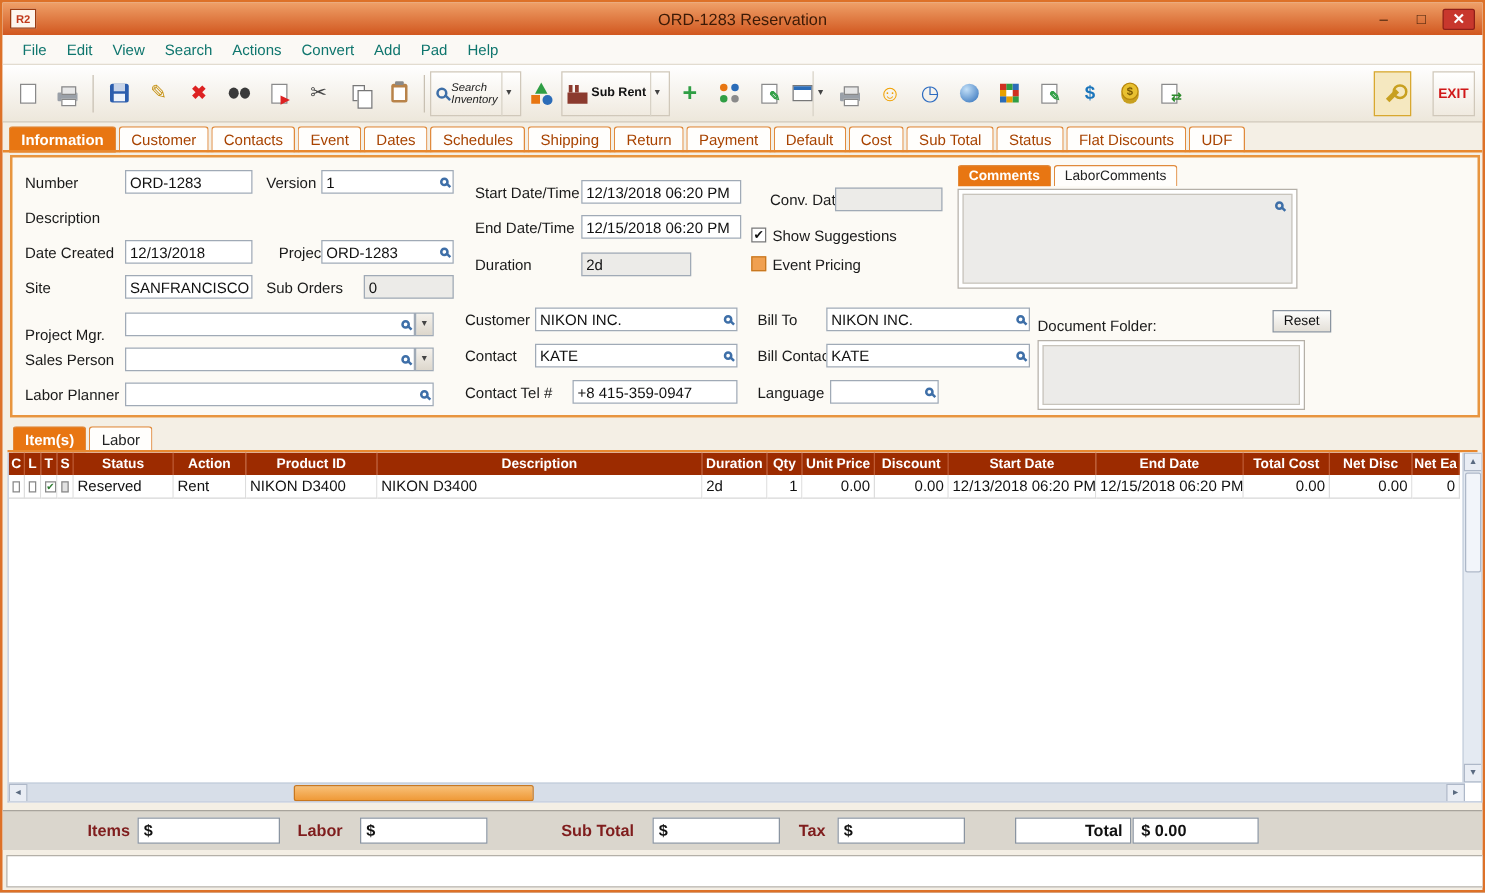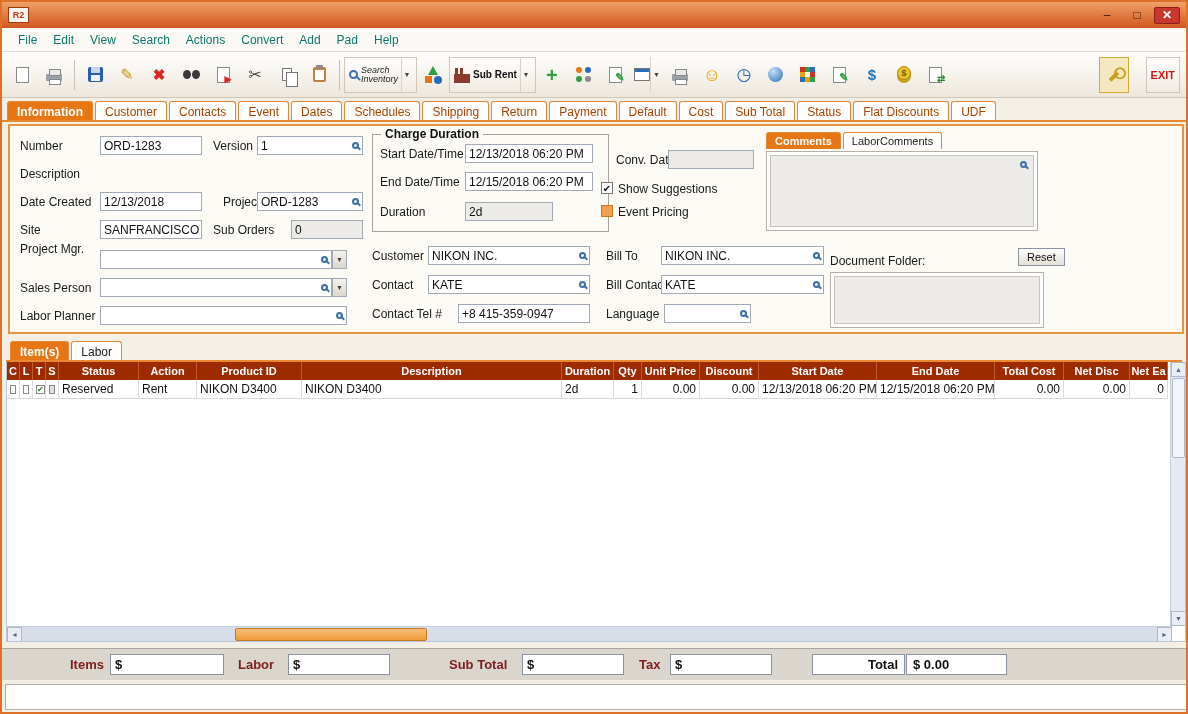--- a/index.html
+++ b/index.html
@@ -110,20 +110,21 @@
   
   .statusbar { position:absolute; left:3px; top:682px; width:1182px; height:26px; background:#fff; border:1px solid #B4B0A8; }
 </style>
 </head>
 <body>
 
 <div class="win">
 
   <div class="titlebar">
     <div class="appicon">R2</div>
+    <div class="wtitle">ORD-1283 Reservation</div>
     <div class="winbtns">
       <div class="wbtn">–</div>
       <div class="wbtn">□</div>
       <div class="wbtn close">✕</div>
     </div>
   </div>
 
   <div class="menubar">
     <div class="mitem">File</div>
     <div class="mitem">Edit</div>
@@ -286,43 +287,40 @@
 
     <div class="lbl" style="left:10px;top:97px;">Site</div>
     <div class="fld" style="left:90px;top:94px;width:102px;">
         <span>SANFRANCISCO</span>
       </div>
     <div class="lbl" style="left:203px;top:97px;">Sub Orders</div>
     <div class="fld gray" style="left:281px;top:94px;width:72px;">
         <span>0</span>
       </div>
 
-    <div class="lbl" style="left:10px;top:116px;">Project Mgr.</div>
+    <div class="lbl" style="left:10px;top:135px;">Project Mgr.</div>
     <div class="fld" style="left:90px;top:124px;width:232px;">
         <span></span>
         <span class="mag"></span>
       </div>
     <div class="ddbtn" style="left:322px;top:124px;">▼</div>
 
     <div class="lbl" style="left:10px;top:155px;">Sales Person</div>
     <div class="fld" style="left:90px;top:152px;width:232px;">
         <span></span>
         <span class="mag"></span>
       </div>
     <div class="ddbtn" style="left:322px;top:152px;">▼</div>
 
     <div class="lbl" style="left:10px;top:183px;">Labor Planner</div>
     <div class="fld" style="left:90px;top:180px;width:247px;">
         <span></span>
         <span class="mag"></span>
       </div>
 
-    <div class="grp" style="left:362px;top:8px;width:237px;height:98px;">
-      <div class="grptitle">Charge Duration</div>
-    </div>
     <div class="lbl" style="left:370px;top:21px;">Start Date/Time</div>
     <div class="fld" style="left:455px;top:18px;width:128px;">
         <span>12/13/2018 06:20 PM</span>
       </div>
     <div class="lbl" style="left:370px;top:49px;">End Date/Time</div>
     <div class="fld" style="left:455px;top:46px;width:128px;">
         <span>12/15/2018 06:20 PM</span>
       </div>
     <div class="lbl" style="left:370px;top:79px;">Duration</div>
     <div class="fld gray" style="left:455px;top:76px;width:88px;">

